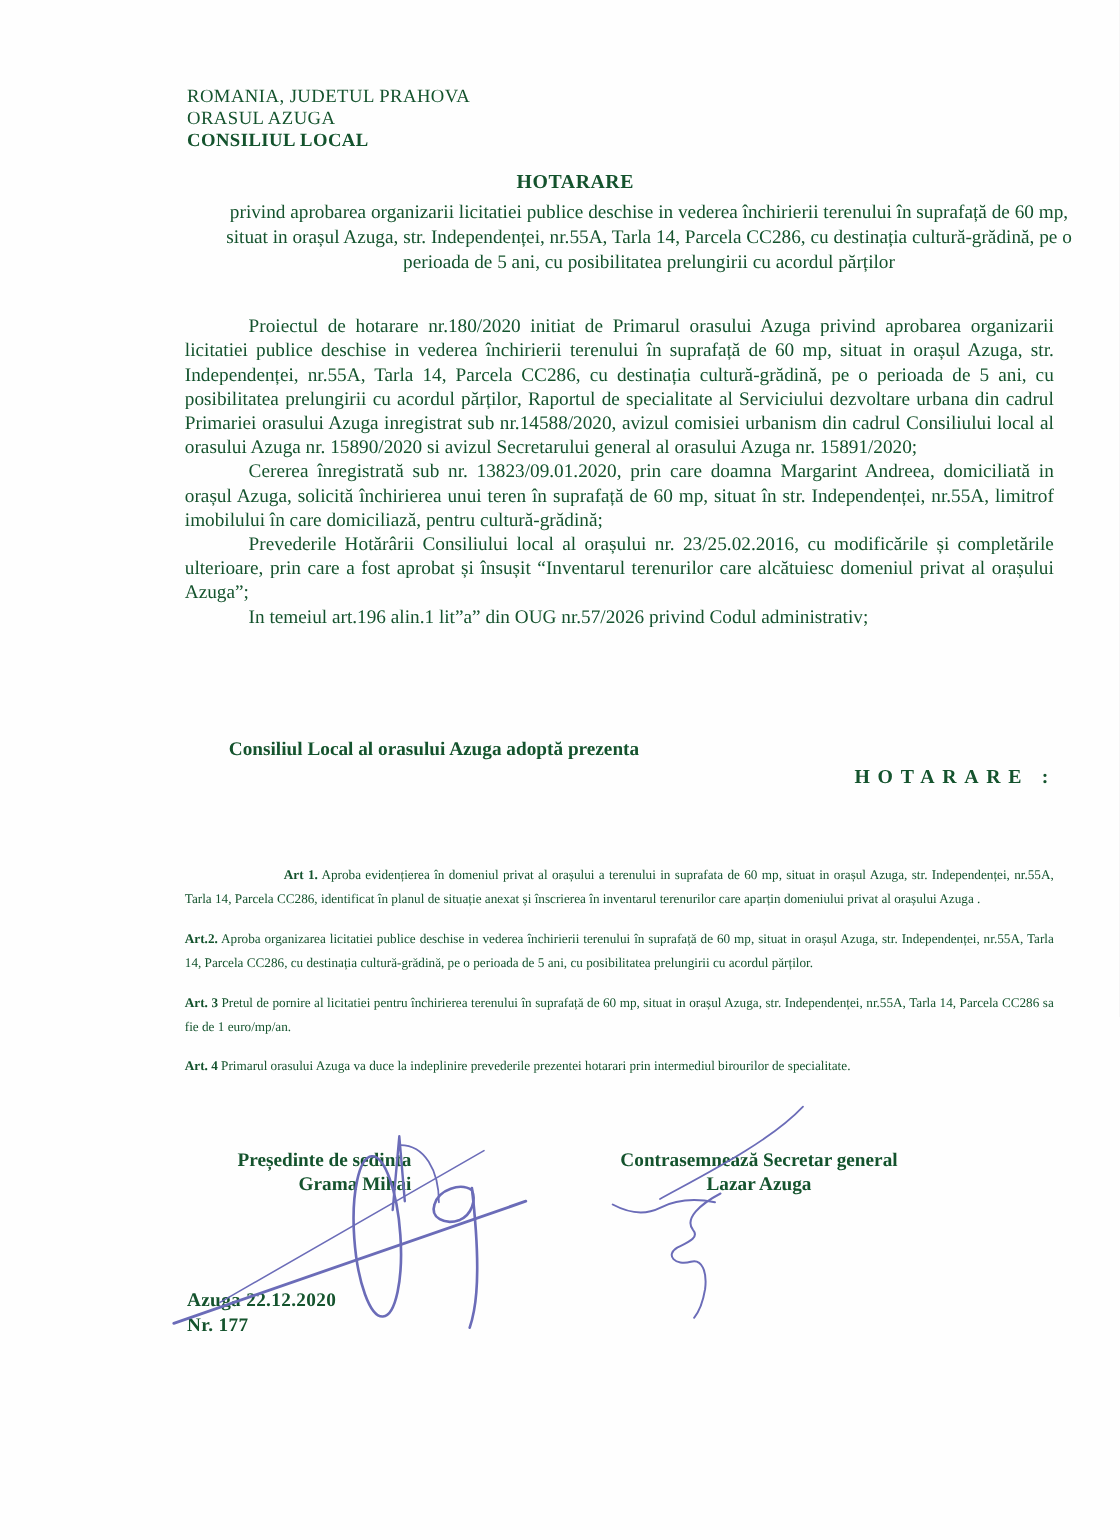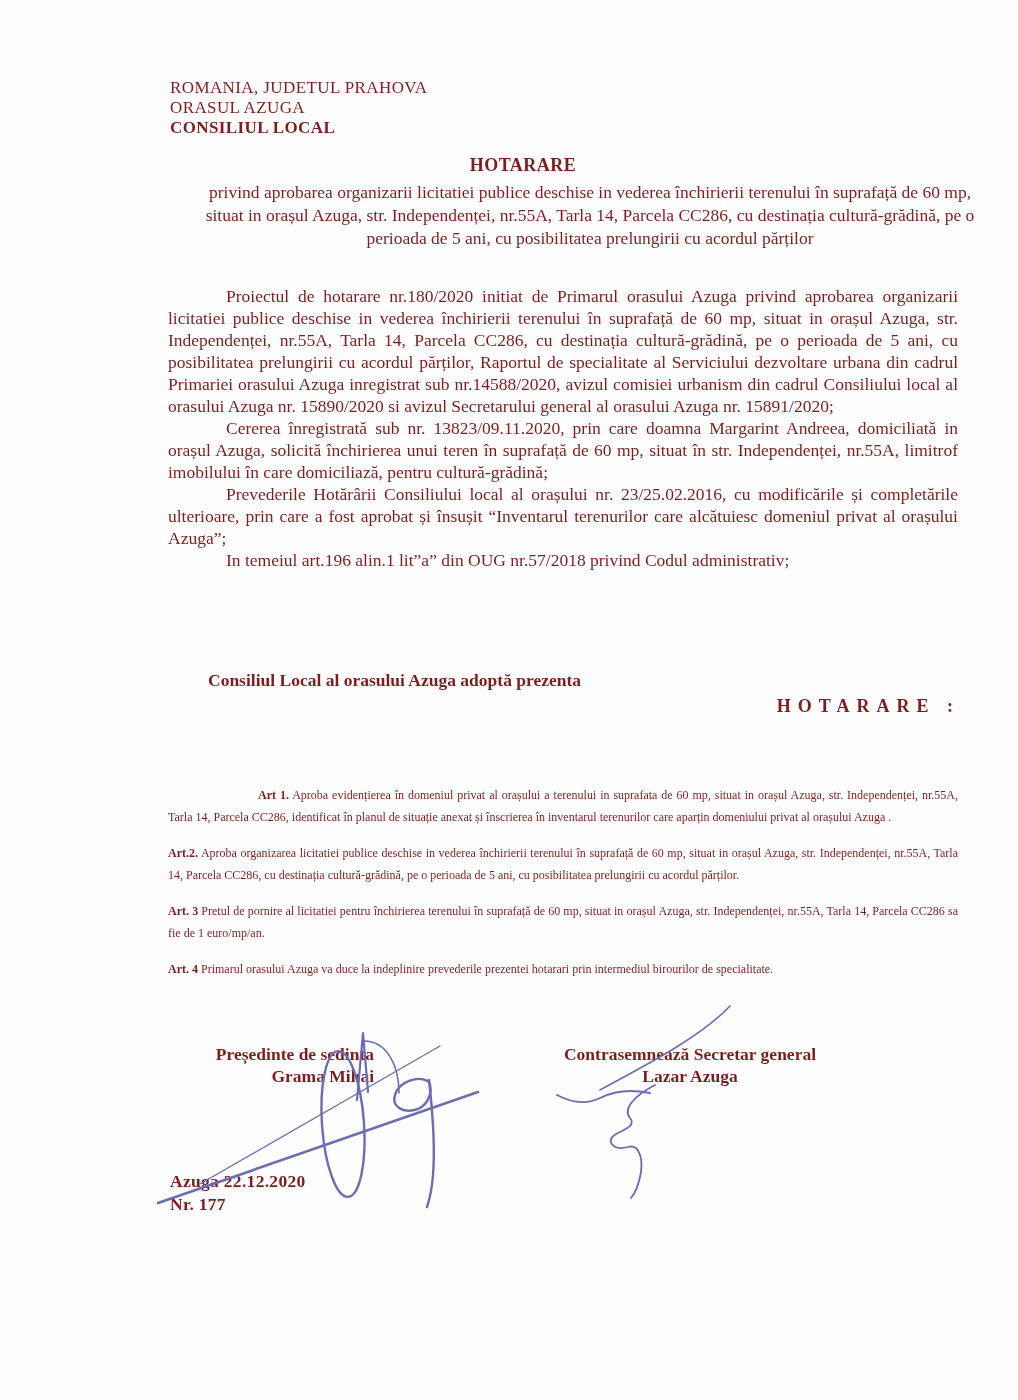--- a/index.html
+++ b/index.html
@@ -2,21 +2,21 @@
 <html><head>
 <meta charset="utf-8">
 <style>
   html,body{margin:0;padding:0;background:#e8e8e8;}
   .page{
     position:relative;
     width:1018px;height:1400px;
     margin:0 auto;
     background:#fefefe;
     font-family:"Liberation Serif","DejaVu Serif",serif;
-    color:#7f1d1d;
+    color:#14532d;
     overflow:hidden;
   }
   .abs{position:absolute;}
   .b{font-weight:bold;}
   .header-block{left:170px;top:78px;font-size:17px;line-height:20px;letter-spacing:.4px;}
   .doc-heading{left:0;right:0;top:155px;text-align:center;font-size:18px;font-weight:bold;letter-spacing:.5px;margin-left:28px;}
   .doc-subtitle{left:205px;top:181px;width:770px;text-align:center;font-size:17.5px;line-height:23px;}
   .preamble{left:168px;top:285px;width:790px;font-size:17.5px;line-height:22px;text-align:justify;}
   .para{margin:0;text-indent:58px;}
   .intro{text-indent:58px;}
@@ -40,23 +40,23 @@
     <div>ROMANIA, JUDETUL PRAHOVA</div>
     <div>ORASUL  AZUGA</div>
     <div class="b">CONSILIUL LOCAL</div>
   </div>
 
   <div class="abs doc-heading">HOTARARE</div>
   <div class="abs doc-subtitle">privind aprobarea organizarii licitatiei publice deschise in vederea închirierii terenului în suprafață de 60 mp, situat in orașul Azuga, str. Independenței, nr.55A, Tarla 14, Parcela CC286,  cu destinația cultură-grădină, pe o perioada de 5 ani, cu posibilitatea prelungirii cu acordul părților</div>
 
   <div class="abs preamble">
     <p class="para">Proiectul de hotarare nr.180/2020 initiat de Primarul orasului Azuga privind aprobarea organizarii licitatiei publice deschise in vederea închirierii terenului în suprafață  de 60 mp, situat in orașul Azuga, str. Independenței, nr.55A, Tarla 14, Parcela CC286,  cu destinația cultură-grădină, pe o perioada de 5 ani, cu posibilitatea prelungirii cu acordul părților, Raportul de specialitate al Serviciului dezvoltare urbana din cadrul Primariei orasului Azuga inregistrat sub nr.14588/2020,  avizul comisiei  urbanism din cadrul Consiliului local al orasului Azuga nr. 15890/2020 si avizul Secretarului general al orasului Azuga nr. 15891/2020;</p>
-    <p class="para">Cererea înregistrată sub nr. 13823/09.11.2020, prin care  doamna Margarint Andreea, domiciliată in orașul Azuga, solicită închirierea unui teren în suprafață de 60 mp, situat în str. Independenței, nr.55A, limitrof imobilului în care domiciliază, pentru cultură-grădină;</p>
+    <p class="para">Cererea înregistrată sub nr. 13823/09.01.2020, prin care  doamna Margarint Andreea, domiciliată in orașul Azuga, solicită închirierea unui teren în suprafață de 60 mp, situat în str. Independenței, nr.55A, limitrof imobilului în care domiciliază, pentru cultură-grădină;</p>
     <p class="para">Prevederile Hotărârii Consiliului local al orașului nr. 23/25.02.2016, cu modificările și completările ulterioare, prin care a fost aprobat și însușit “Inventarul terenurilor care alcătuiesc domeniul privat al orașului Azuga”;</p>
-    <p class="para">In temeiul art.196 alin.1 lit”a” din OUG nr.57/2018 privind Codul administrativ;</p>
+    <p class="para">In temeiul art.196 alin.1 lit”a” din OUG nr.57/2026 privind Codul administrativ;</p>
   </div>
 
   <div class="abs adopt-line">Consiliul Local al orasului Azuga adoptă prezenta</div>
   <div class="abs decision-heading">HOTARARE :</div>
 
   <div class="abs articles">
     <p class="art art1">
       <span class="b">Art 1.</span>
       <span>Aproba evidențierea în domeniul privat al orașului a terenului  in suprafata de  60 mp, situat in orașul Azuga, str. Independenței, nr.55A, Tarla 14, Parcela CC286, identificat în planul de situație anexat  și înscrierea în inventarul  terenurilor care aparțin domeniului privat al orașului Azuga .</span>
     </p>

